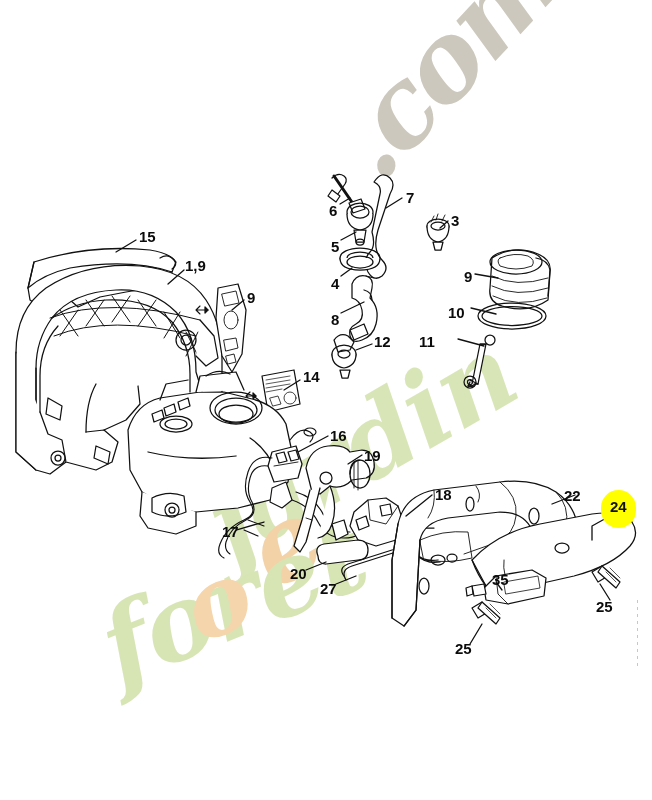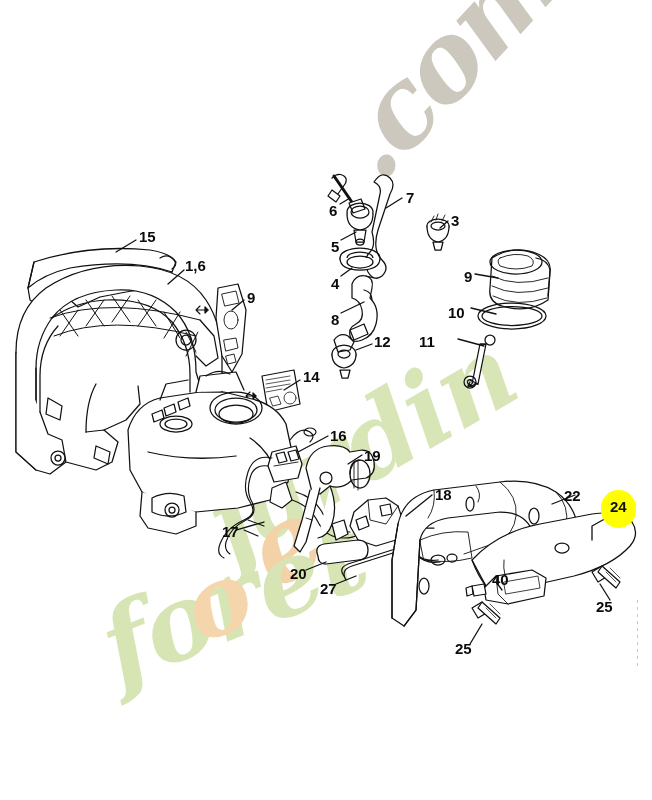--- a/index.html
+++ b/index.html
@@ -378,39 +378,39 @@
         <path d="M306 570 L326 562"></path>
         <path d="M336 584 L356 576"></path>
         <path d="M496 582 L502 590"></path>
         <path d="M470 644 L482 624"></path>
         <path d="M610 600 L600 584"></path>
       </g>
     </g>
   </svg>
 
   <div class="callout" id="lbl-c15" style="left:139px;top:229px">15</div>
-  <div class="callout" id="lbl-c12a" style="left:185px;top:258px">1,6</div>
+  <div class="callout" id="lbl-c12a" style="left:185px;top:258px">1,9</div>
   <div class="callout" id="lbl-c13" style="left:247px;top:290px">9</div>
   <div class="callout" id="lbl-c14" style="left:303px;top:369px">14</div>
   <div class="callout" id="lbl-c6" style="left:329px;top:203px">6</div>
   <div class="callout" id="lbl-c7" style="left:406px;top:190px">7</div>
   <div class="callout" id="lbl-c5" style="left:331px;top:239px">5</div>
   <div class="callout" id="lbl-c3" style="left:451px;top:213px">3</div>
   <div class="callout" id="lbl-c4" style="left:331px;top:276px">4</div>
   <div class="callout" id="lbl-c9" style="left:464px;top:269px">9</div>
   <div class="callout" id="lbl-c8" style="left:331px;top:312px">8</div>
   <div class="callout" id="lbl-c10" style="left:448px;top:305px">10</div>
   <div class="callout" id="lbl-c12b" style="left:374px;top:334px">12</div>
   <div class="callout" id="lbl-c11" style="left:419px;top:334px">11</div>
   <div class="callout" id="lbl-c16" style="left:330px;top:428px">16</div>
   <div class="callout" id="lbl-c18" style="left:364px;top:448px">19</div>
   <div class="callout" id="lbl-c19" style="left:435px;top:487px">18</div>
   <div class="callout" id="lbl-c22" style="left:564px;top:488px">22</div>
   <div class="callout hl" id="lbl-c24" style="left:601px;top:490px">24</div>
   <div class="callout" id="lbl-c17" style="left:222px;top:524px">17</div>
   <div class="callout" id="lbl-c20" style="left:290px;top:566px">20</div>
   <div class="callout" id="lbl-c21" style="left:320px;top:581px">27</div>
-  <div class="callout" id="lbl-c23" style="left:492px;top:572px">40</div>
+  <div class="callout" id="lbl-c23" style="left:492px;top:572px">35</div>
   <div class="callout" id="lbl-c25a" style="left:455px;top:641px">25</div>
   <div class="callout" id="lbl-c25b" style="left:596px;top:599px">25</div>
 
   <div class="edge-dash"></div>
 </div>
 
 </body></html>

